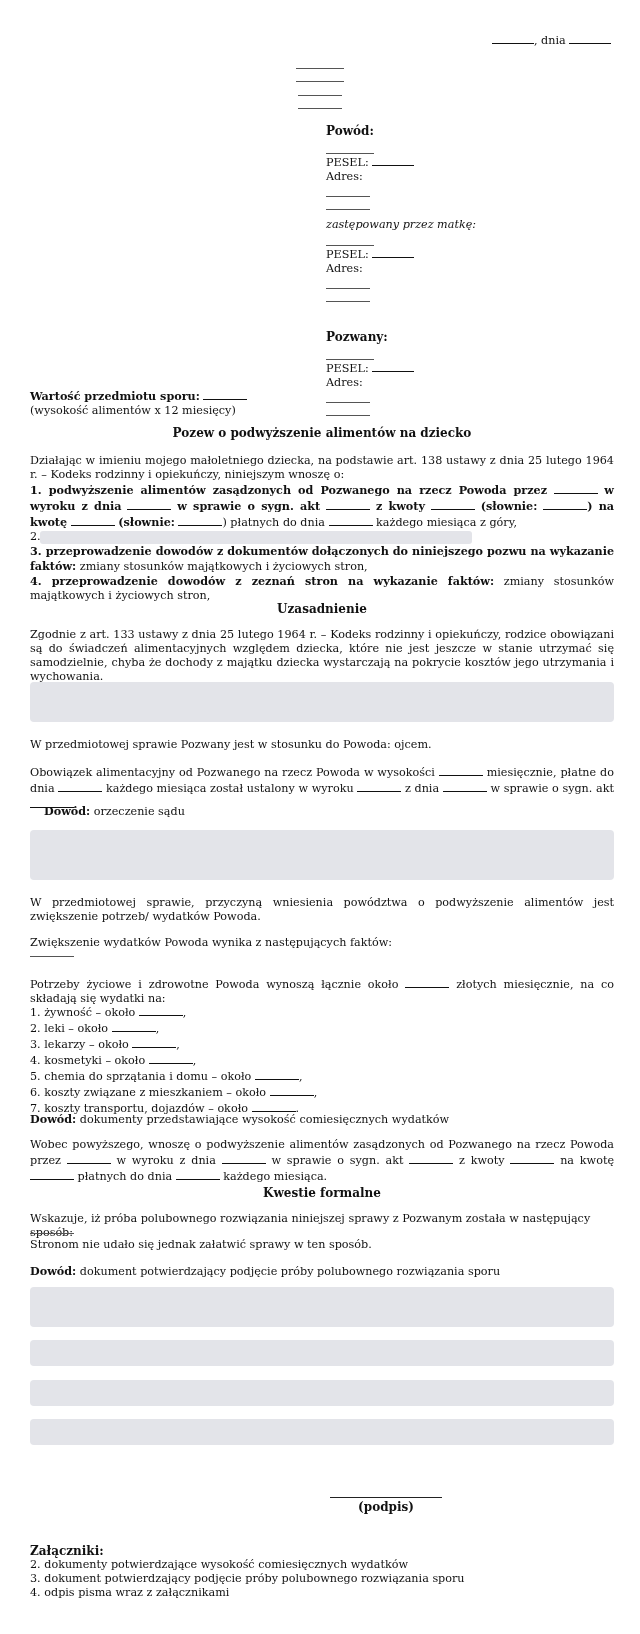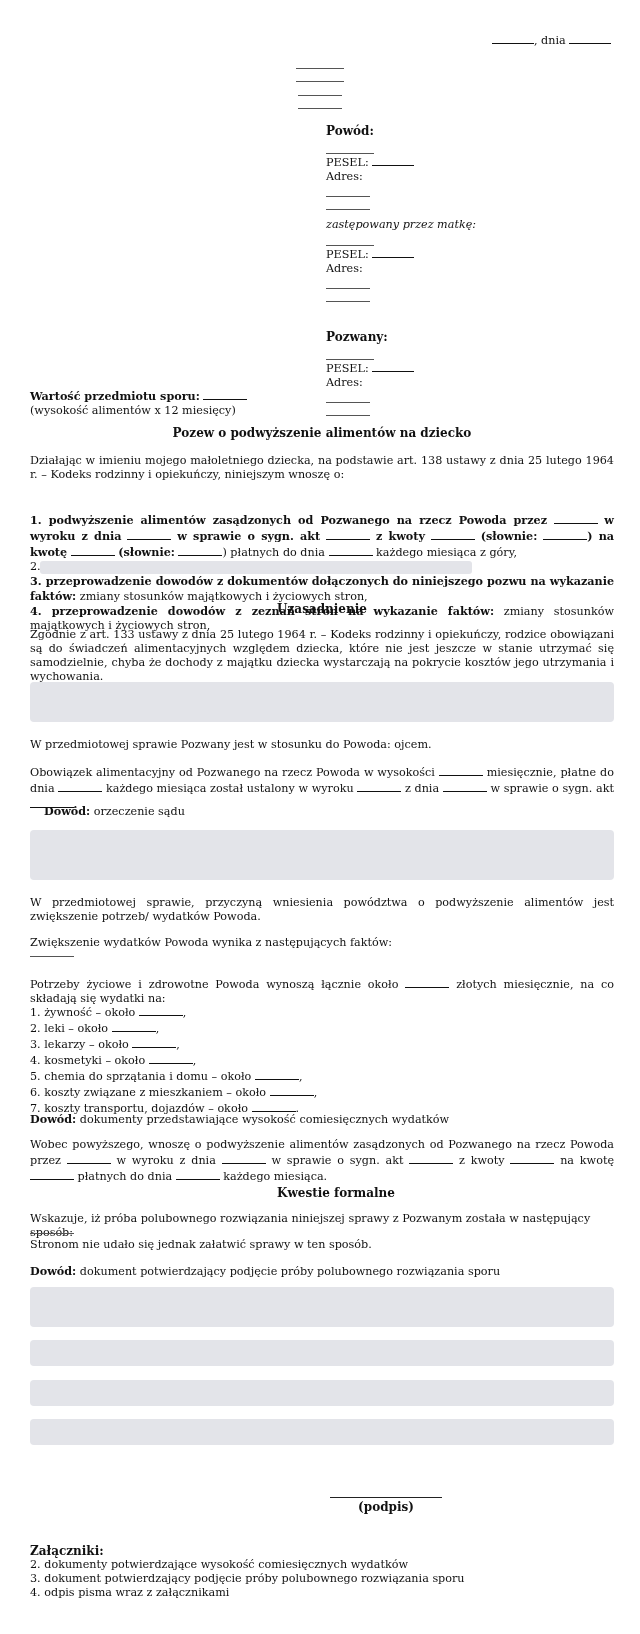--- a/index.html
+++ b/index.html
@@ -70,21 +70,21 @@
 
 <div class="abs" style="left:30px; top:388px; width:400px;">
   <div><b>Wartość przedmiotu sporu:</b> <span class="blank bl-m"></span></div>
   <div>(wysokość alimentów x 12 miesięcy)</div>
 </div>
 
 <div class="abs center" style="left:30px; top:426px; width:584px; font-weight:bold; font-size:12px;">Pozew o podwyższenie alimentów na dziecko</div>
 
 <div class="abs justify" style="left:30px; top:454px; width:584px;">
   <p>Działając w imieniu mojego małoletniego dziecka, na podstawie art. 138 ustawy z dnia 25 lutego 1964 r. – Kodeks rodzinny i opiekuńczy, niniejszym wnoszę o:</p>
-  <p style="text-align:justify; text-align-last:left;margin-top:30px;">
+  <p style="text-align:justify; text-align-last:left;">
     <b>1. podwyższenie alimentów zasądzonych od Pozwanego na rzecz Powoda przez</b> <span class="blank bl-m"></span> <b>w wyroku z dnia</b> <span class="blank bl-m"></span> <b>w sprawie o sygn. akt</b> <span class="blank bl-m"></span> <b>z kwoty</b> <span class="blank bl-m"></span> <b>(słownie:</b> <span class="blank bl-m"></span><b>) na kwotę</b> <span class="blank bl-m"></span> <b>(słownie:</b> <span class="blank bl-m"></span><span>) płatnych do dnia</span> <span class="blank bl-m"></span> <span>każdego miesiąca z góry,</span>
   </p>
   <p style="position:relative; height:14px;">
     <span>2.</span>
     <span style="position:absolute; left:10px; top:1px; width:432px; height:13px; background:#e3e4e9; border-radius:3px;"></span>
   </p>
   <p><b>3. przeprowadzenie dowodów z dokumentów dołączonych do niniejszego pozwu na wykazanie faktów:</b><span> zmiany stosunków majątkowych i życiowych stron,</span></p>
   <p><b>4. przeprowadzenie dowodów z zeznań stron na wykazanie faktów:</b><span> zmiany stosunków majątkowych i życiowych stron,</span></p>
 </div>
 
@@ -127,21 +127,21 @@
 </div>
 
 <div class="abs" style="left:30px; top:1112px; width:584px;">
   <b>Dowód:</b><span> dokumenty przedstawiające wysokość comiesięcznych wydatków</span>
 </div>
 
 <div class="abs justify" style="left:30px; top:1138px; width:584px; text-align-last:left;">
   <span>Wobec powyższego, wnoszę o podwyższenie alimentów zasądzonych od Pozwanego na rzecz Powoda przez</span> <span class="blank bl-m"></span> <span>w wyroku z dnia</span> <span class="blank bl-m"></span> <span>w sprawie o sygn. akt</span> <span class="blank bl-m"></span> <span>z kwoty</span> <span class="blank bl-m"></span> <span>na kwotę</span> <span class="blank bl-m"></span> <span>płatnych do dnia</span> <span class="blank bl-m"></span> <span>każdego miesiąca.</span>
 </div>
 
-<div class="abs center" style="left:44px; top:1186px; width:584px; font-weight:bold; font-size:12px;">Kwestie formalne</div>
+<div class="abs center" style="left:30px; top:1186px; width:584px; font-weight:bold; font-size:12px;">Kwestie formalne</div>
 
 <div class="abs" style="left:30px; top:1212px; width:584px;">Wskazuje, iż próba polubownego rozwiązania niniejszej sprawy z Pozwanym została w następujący sposób:</div>
 
 <div class="blank-line" style="left:30px; top:1233px; width:44px;"></div>
 
 <div class="abs" style="left:30px; top:1238px; width:584px;">Stronom nie udało się jednak załatwić sprawy w ten sposób.</div>
 
 <div class="abs" style="left:30px; top:1264px; width:584px;">
   <b>Dowód:</b><span> dokument potwierdzający podjęcie próby polubownego rozwiązania sporu</span>
 </div>

